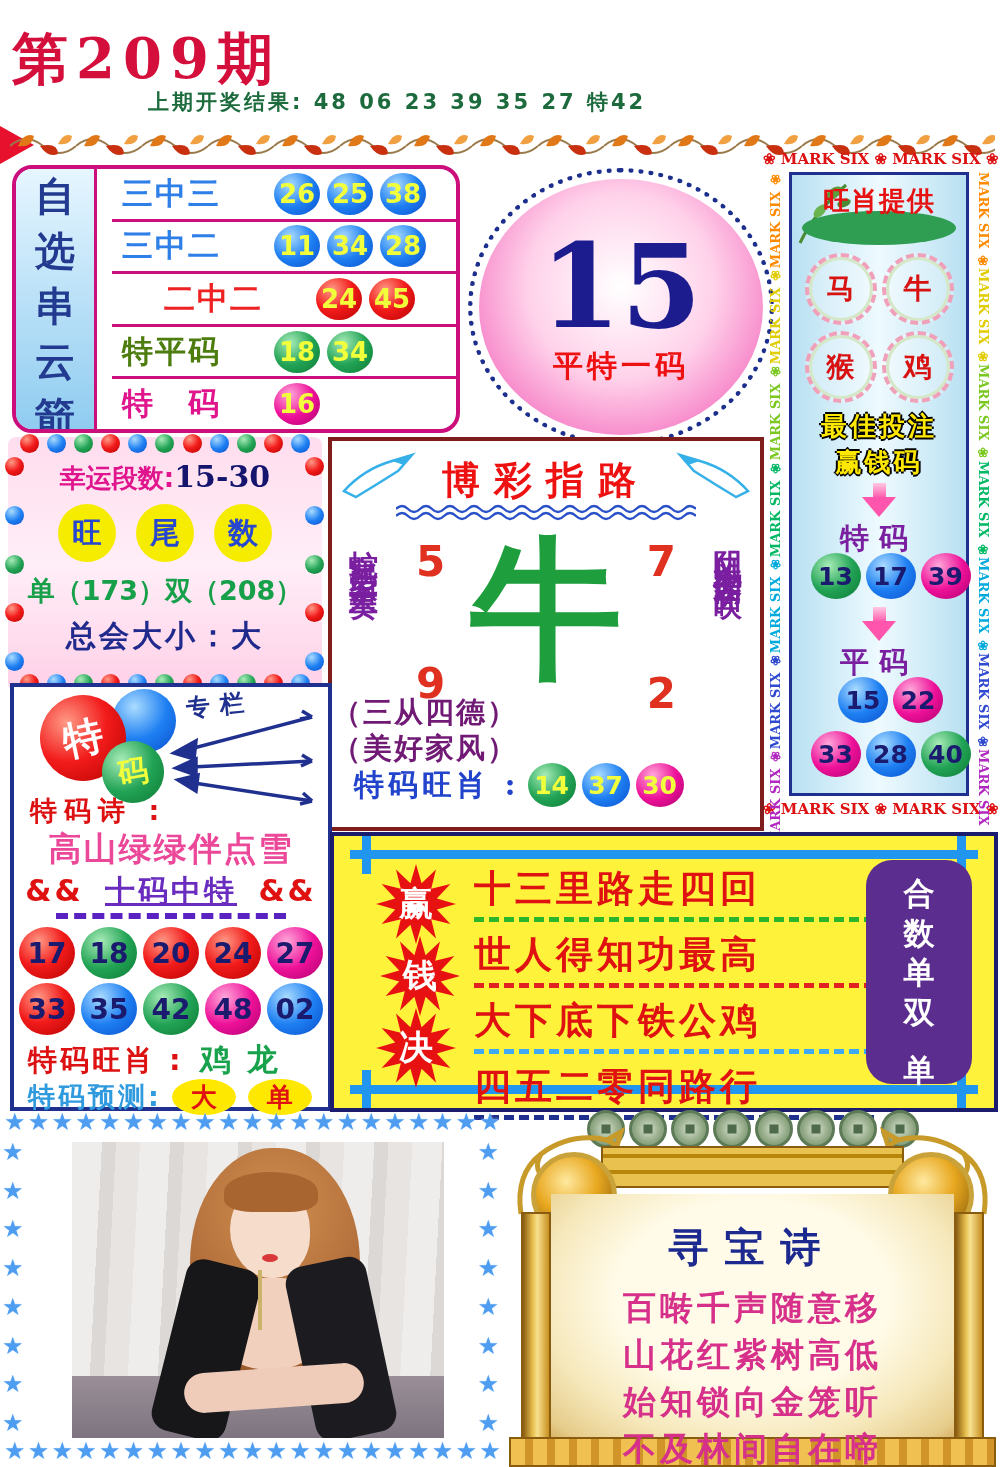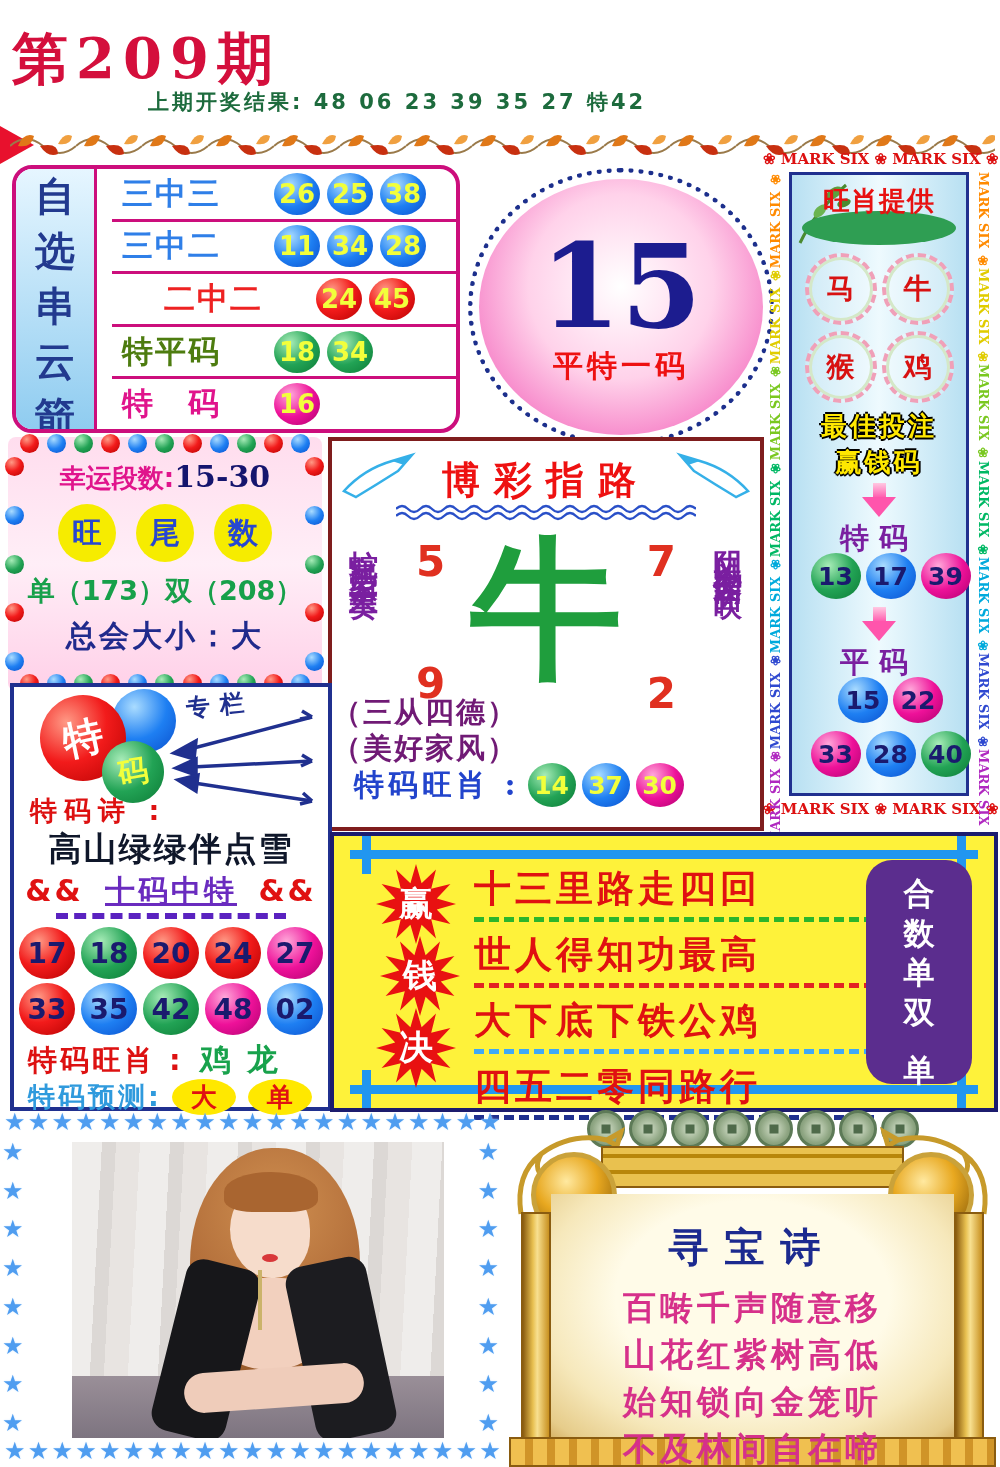--- a/index.html
+++ b/index.html
@@ -115,21 +115,21 @@
   .lgred{left:26px;top:8px;width:86px;height:86px;z-index:2;font-size:40px;color:#fff;
          transform:rotate(-12deg);}
   .lgblue{left:98px;top:2px;width:64px;height:64px;z-index:1;}
   .lggreen{left:88px;top:54px;width:62px;height:62px;z-index:3;font-size:30px;color:#f2ff3b;
            transform:rotate(-10deg);}
   .lgcol{left:172px;top:2px;font-size:24px;font-weight:bold;color:#20308f;letter-spacing:10px;
          transform:rotate(-6deg);}
   .lgarrows{left:148px;top:22px;}
   .sp-poemlbl{left:16px;top:106px;font-size:27px;font-weight:bold;color:#dd1111;letter-spacing:7px;}
   .sp-poem{left:0;right:0;top:140px;text-align:center;font-size:33px;font-weight:bold;
-           color:#0f172a;letter-spacing:2px;}
+           color:#ec4899;letter-spacing:2px;}
   .sp-ten{left:0;right:0;top:184px;text-align:center;font-size:30px;font-weight:bold;letter-spacing:3px;}
   .sp-ten .amp{color:#e01111;} .sp-ten .mid{color:#6a2bbf;margin:0 8px;text-decoration:underline;}
   .sp-dash{left:42px;right:42px;top:226px;border-top:6px dashed #5a22c0;}
   .sp-row{left:0;right:0;display:flex;justify-content:center;gap:6px;}
   .sp-row .ball{width:56px;height:52px;font-size:28px;}
   .sp-zod{left:14px;top:352px;font-size:29px;font-weight:bold;white-space:nowrap;}
   .sp-zod .zl{color:#dd1111;letter-spacing:3px;} .sp-zod .zv{color:#18a24c;font-size:31px;letter-spacing:16px;margin-left:6px;}
   .sp-pred{left:14px;top:392px;display:flex;align-items:center;}
   .sp-pred .pl{font-size:27px;font-weight:bold;color:#2f9add;letter-spacing:3px;margin-right:10px;}
   .pill{width:64px;height:36px;border-radius:50%;background:#ffe800;display:flex;align-items:center;

